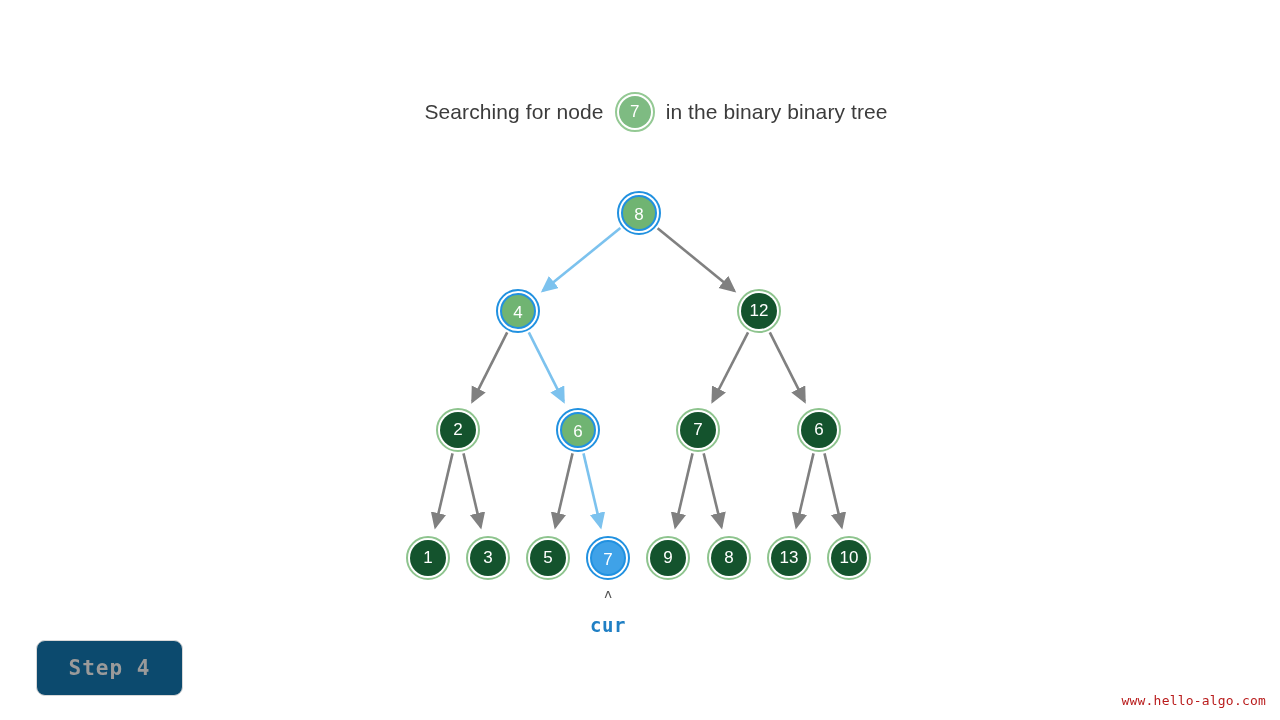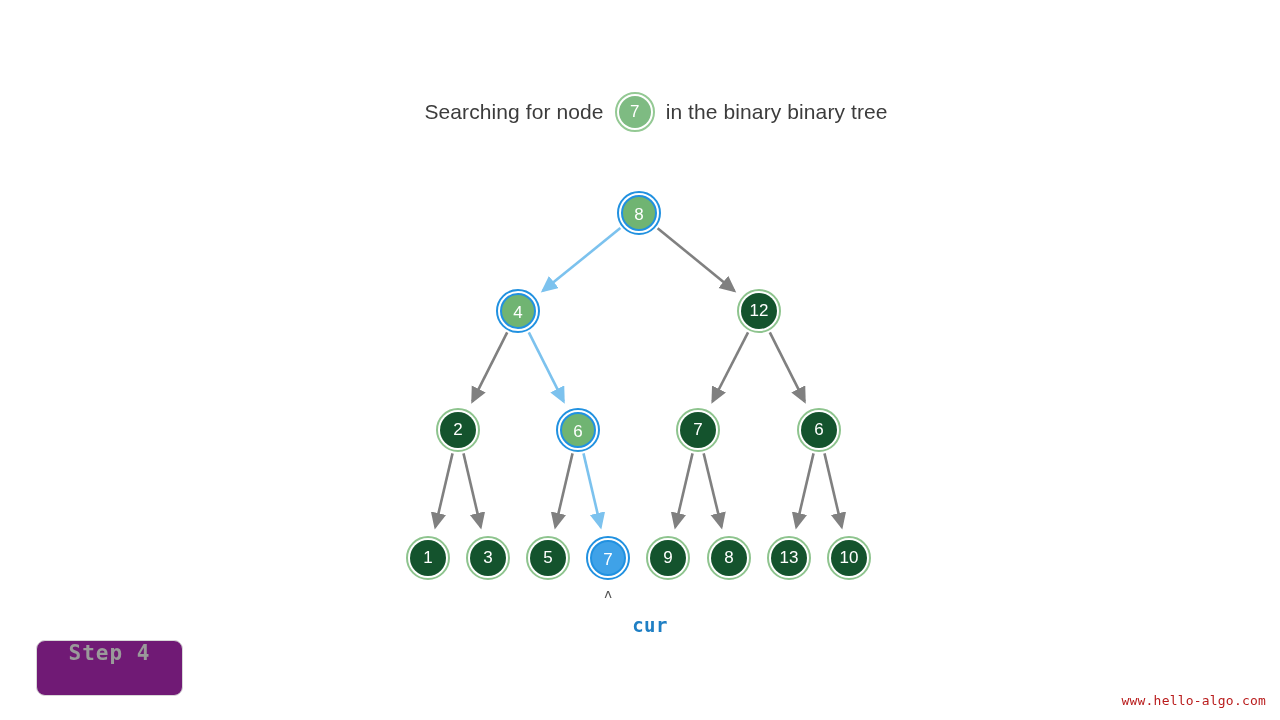--- a/index.html
+++ b/index.html
@@ -138,35 +138,34 @@
     line-height: 12px;
     font-family: "DejaVu Sans", sans-serif;
   }
   #cur-pointer .cur-label {
     margin-top: 14px;
     font-family: "DejaVu Sans Mono", monospace;
     font-weight: bold;
     font-size: 19px;
     color: #1f7fc4;
     letter-spacing: 0.5px;
-    text-align: right;
   }
 
   
   #step-box {
     position: absolute;
     left: 36px;
     top: 640px;
     width: 145px;
     height: 54px;
     border: 1px solid #d8d8d8;
     border-radius: 9px;
-    background: #701a75;
+    background: #0c4a6e;
     display: flex;
-    align-items: flex-start;
+    align-items: center;
     justify-content: center;
   }
   #step-box .step-text {
     font-family: "DejaVu Sans Mono", monospace;
     font-weight: bold;
     font-size: 21px;
     color: #9a9a9a;
     letter-spacing: 1px;
   }
 

